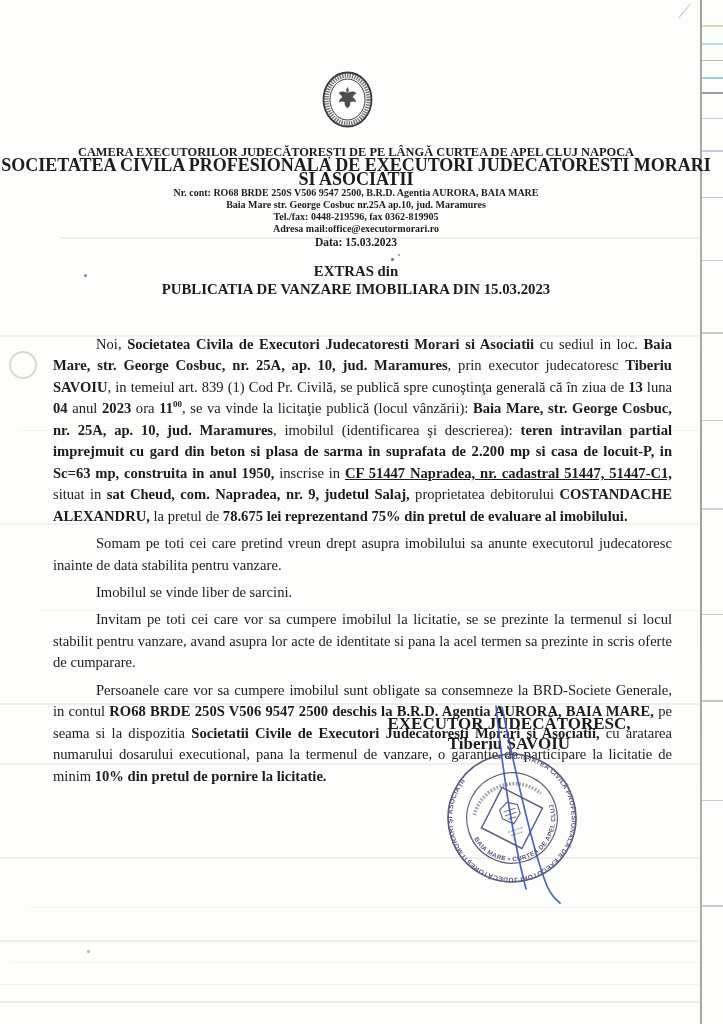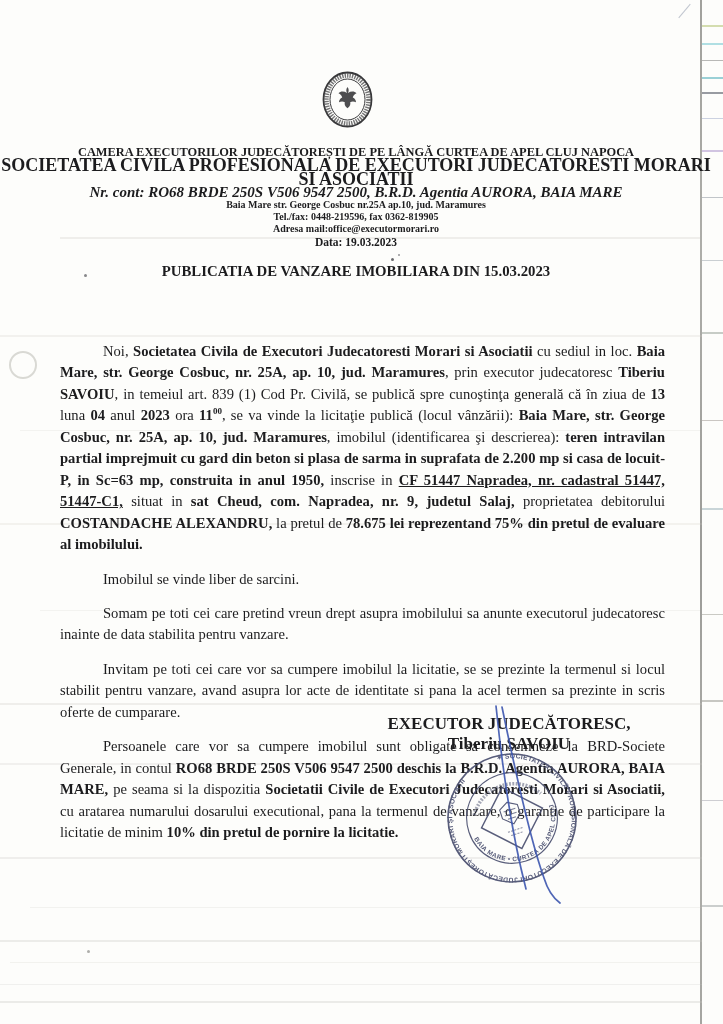--- a/index.html
+++ b/index.html
@@ -26,29 +26,29 @@
     border:2px solid #d9d9d4;background:transparent;}
   .speck{position:absolute;border-radius:50%;}
   .scratch{position:absolute;left:684px;top:2px;width:1px;height:18px;background:#9aa2b2;
     transform:rotate(40deg);opacity:.6;}
   
   .seal{position:absolute;left:321px;top:70px;width:53px;height:59px;}
   .seal .ring{fill:none;stroke:#39393b;}
   .header{position:absolute;left:0;top:127px;width:712px;text-align:center;font-weight:bold;line-height:13px;margin-top:18px;}
   .h-l0{font-size:12.4px;line-height:14px;}
   .h-l1{font-size:18px;line-height:13.5px;}
-  .h-l2,.h-l3{font-size:15px;line-height:13px;font-style:italic;}
+  .h-l2,.h-l3{font-size:10px;line-height:13px;}
   .h-l4,.h-l5,.h-l6{font-size:10px;line-height:12.2px;}
   .h-l7,.h-l8{font-size:11.5px;line-height:12.4px;}
   .title{position:absolute;left:0;top:263px;width:712px;text-align:center;font-weight:bold;
     font-size:14.8px;line-height:17.5px;}
   
   .body-text{position:absolute;left:47px;top:328px;width:631px;
     font-size:14.6px;line-height:21.45px;text-align:justify;}
-  .para{margin:13px;text-indent:43px;}
+  .para{margin:6px;text-indent:43px;}
   .b{font-weight:bold;}
   .u{text-decoration:underline;}
   sup{font-size:9px;line-height:0;}
   
   .sig-block{position:absolute;left:378px;top:714px;width:262px;text-align:center;
     font-weight:bold;font-size:17px;line-height:20px;}
   .stamp{position:absolute;left:442px;top:748px;width:140px;height:140px;opacity:.92;}
   .stamp .ring{fill:none;stroke:var(--stamp-ink);}
   .stamp-outer{font-family:"Liberation Sans",sans-serif;font-size:6.6px;font-weight:bold;
     fill:var(--stamp-ink);letter-spacing:.25px;}
@@ -112,31 +112,32 @@
     <path d="M26.5,17 c1.5,2 1.5,4 .5,6 c3,-2 6.5,-2 8.5,.3 c-2,1 -3.2,2.2 -3.7,4.2 c2,1 3.2,2.6 3.2,4.8 c-2,-1 -4.2,-1 -5.8,0 c.5,2 0,4.2 -2.7,5.9 c-2.7,-1.7 -3.2,-3.9 -2.7,-5.9 c-1.6,-1 -3.8,-1 -5.8,0 c0,-2.2 1.2,-3.8 3.2,-4.8 c-.5,-2 -1.7,-3.2 -3.7,-4.2 c2,-2.3 5.5,-2.3 8.5,-.3 c-1,-2 -1,-4 .5,-6 z" fill="#2f2f31" opacity=".85"></path>
   </svg>
 
   <div class="header">
     <div class="h-l0">CAMERA EXECUTORILOR JUDECĂTOREȘTI DE PE LÂNGĂ CURTEA DE APEL CLUJ NAPOCA</div>
     <div class="h-l1">SOCIETATEA CIVILA PROFESIONALA DE EXECUTORI JUDECATORESTI MORARI SI ASOCIATII</div>
     <div class="h-l2">Nr. cont: RO68 BRDE 250S V506 9547 2500, B.R.D. Agentia AURORA, BAIA MARE</div>
     <div class="h-l4">Baia Mare str. George Cosbuc nr.25A ap.10, jud. Maramures</div>
     <div class="h-l5">Tel./fax: 0448-219596, fax 0362-819905</div>
     <div class="h-l6">Adresa mail:office@executormorari.ro</div>
-    <div class="h-l8">Data: 19.03.2023</div>
+    <div class="h-l8">Data: 15.03.2023</div>
   </div>
 
   <div class="title">
+    <div>EXTRAS din</div>
     <div>PUBLICATIA DE VANZARE IMOBILIARA DIN 15.03.2023</div>
   </div>
 
   <div class="body-text">
       <p class="para"><span>Noi, </span><span class="b">Societatea Civila de Executori Judecatoresti Morari si Asociatii</span><span> cu sediul in loc. </span><span class="b">Baia Mare, str. George Cosbuc, nr. 25A, ap. 10, jud. Maramures</span><span>, prin executor judecatoresc </span><span class="b">Tiberiu SAVOIU</span><span>, in temeiul art. 839 (1) Cod Pr. Civilă, se publică spre cunoştinţa generală că în ziua de </span><span class="b">13</span><span> luna </span><span class="b">04</span><span> anul </span><span class="b">2023</span><span> ora </span><span class="b">11</span><sup class="b">00</sup><span>, se va vinde la licitaţie publică (locul vânzării): </span><span class="b">Baia Mare, str. George Cosbuc, nr. 25A, ap. 10, jud. Maramures</span><span>, imobilul (identificarea şi descrierea): </span><span class="b">teren intravilan partial imprejmuit cu gard din beton si plasa de sarma in suprafata de 2.200 mp si casa de locuit-P, in Sc=63 mp, construita in anul 1950,</span><span> inscrise in </span><span class="b u">CF 51447 Napradea, nr. cadastral 51447, 51447-C1,</span><span> situat in </span><span class="b">sat Cheud, com. Napradea, nr. 9, judetul Salaj,</span><span> proprietatea debitorului </span><span class="b">COSTANDACHE ALEXANDRU,</span><span> la pretul de </span><span class="b">78.675 lei reprezentand 75% din pretul de evaluare al imobilului.</span></p>
+      <p class="para"><span>Somam pe toti cei care pretind vreun drept asupra imobilului sa anunte executorul judecatoresc inainte de data stabilita pentru vanzare.</span></p>
       <p class="para"><span>Imobilul se vinde liber de sarcini.</span></p>
-      <p class="para"><span>Somam pe toti cei care pretind vreun drept asupra imobilului sa anunte executorul judecatoresc inainte de data stabilita pentru vanzare.</span></p>
       <p class="para"><span>Invitam pe toti cei care vor sa cumpere imobilul la licitatie, se se prezinte la termenul si locul stabilit pentru vanzare, avand asupra lor acte de identitate si pana la acel termen sa prezinte in scris oferte de cumparare.</span></p>
       <p class="para"><span>Persoanele care vor sa cumpere imobilul sunt obligate sa consemneze la BRD-Societe Generale, in contul </span><span class="b">RO68 BRDE 250S V506 9547 2500  deschis la B.R.D. Agentia AURORA, BAIA MARE,</span><span> pe seama si la dispozitia </span><span class="b">Societatii Civile de Executori Judecatoresti Morari si Asociatii,</span><span> cu aratarea numarului dosarului executional, pana la termenul de vanzare, o garantie de participare la licitatie de minim </span><span class="b">10% din pretul de pornire la licitatie.</span></p>
     </div>
 
   <div class="sig-block">
     <div>EXECUTOR JUDECĂTORESC,</div>
     <div>Tiberiu SAVOIU</div>
   </div>
 
   <svg class="stamp" viewBox="0 0 136 136">

